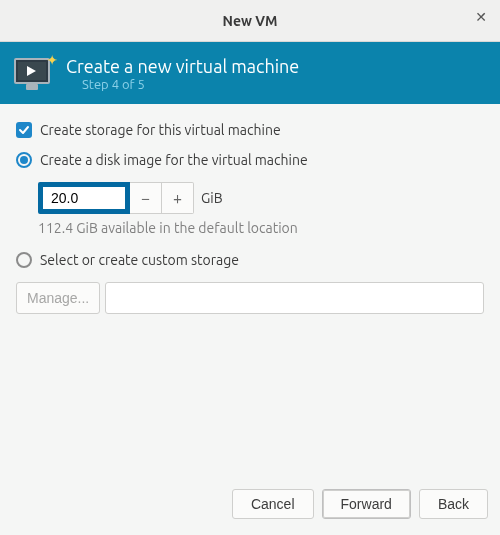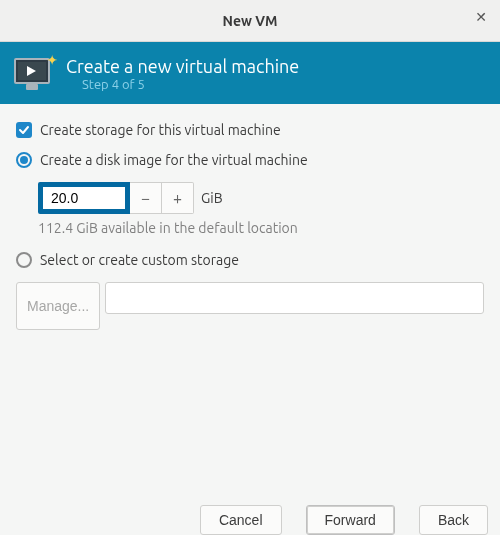--- a/index.html
+++ b/index.html
@@ -110,35 +110,35 @@
   border-left: none;
   background: #fbfbfa;
   display: flex; align-items: center; justify-content: center;
   cursor: pointer; font-size: 16px; color: #666;
 }
 .spinner-btn:last-of-type { border-radius: 0 2px 2px 0; }
 .unit { margin-left: 7px; color: #3c3c3c; }
 .hint { color: #808080; font-size: 14px; margin: 4px 0 16px 22px; }
 .manage-row { display: flex; gap: 5px; margin-top: 10px; margin-left: 0; }
 .manage-btn {
-  height: 48px; padding: 0 10px;
+  height: 32px; padding: 0 10px;
   border: 1px solid #cfcfcd; background: #fbfbfa;
   border-radius: 3px; color: #a7a7a6;
   cursor: default; font-size: 14px;
 }
 .path-input {
   flex: 1; height: 32px;
   border: 1px solid #cfcfcd; background: #fff;
   border-radius: 3px; padding: 0 8px;
 }
 .footer {
   position: absolute; bottom: 0; left: 0; right: 0;
   height: 46px;
-  display: flex; align-items: flex-end; justify-content: flex-end;
-  gap: 24px; padding: 0 12px; margin-left: 20px;
+  display: flex; align-items: flex-start; justify-content: flex-end;
+  gap: 8px; padding: 0 12px; margin-left: 20px;
 }
 .btn {
   height: 30px; padding: 0 18px;
   border: 1px solid #cfcfcd; background: #fbfbfa;
   border-radius: 3px; color: #3c3c3c;
   cursor: pointer; font-size: 14px;
 }
 .btn.focus { border: 1px solid #bfbfbf; box-shadow: inset 0 0 0 1px #cfcfcd; }
 </style>
 </head>

